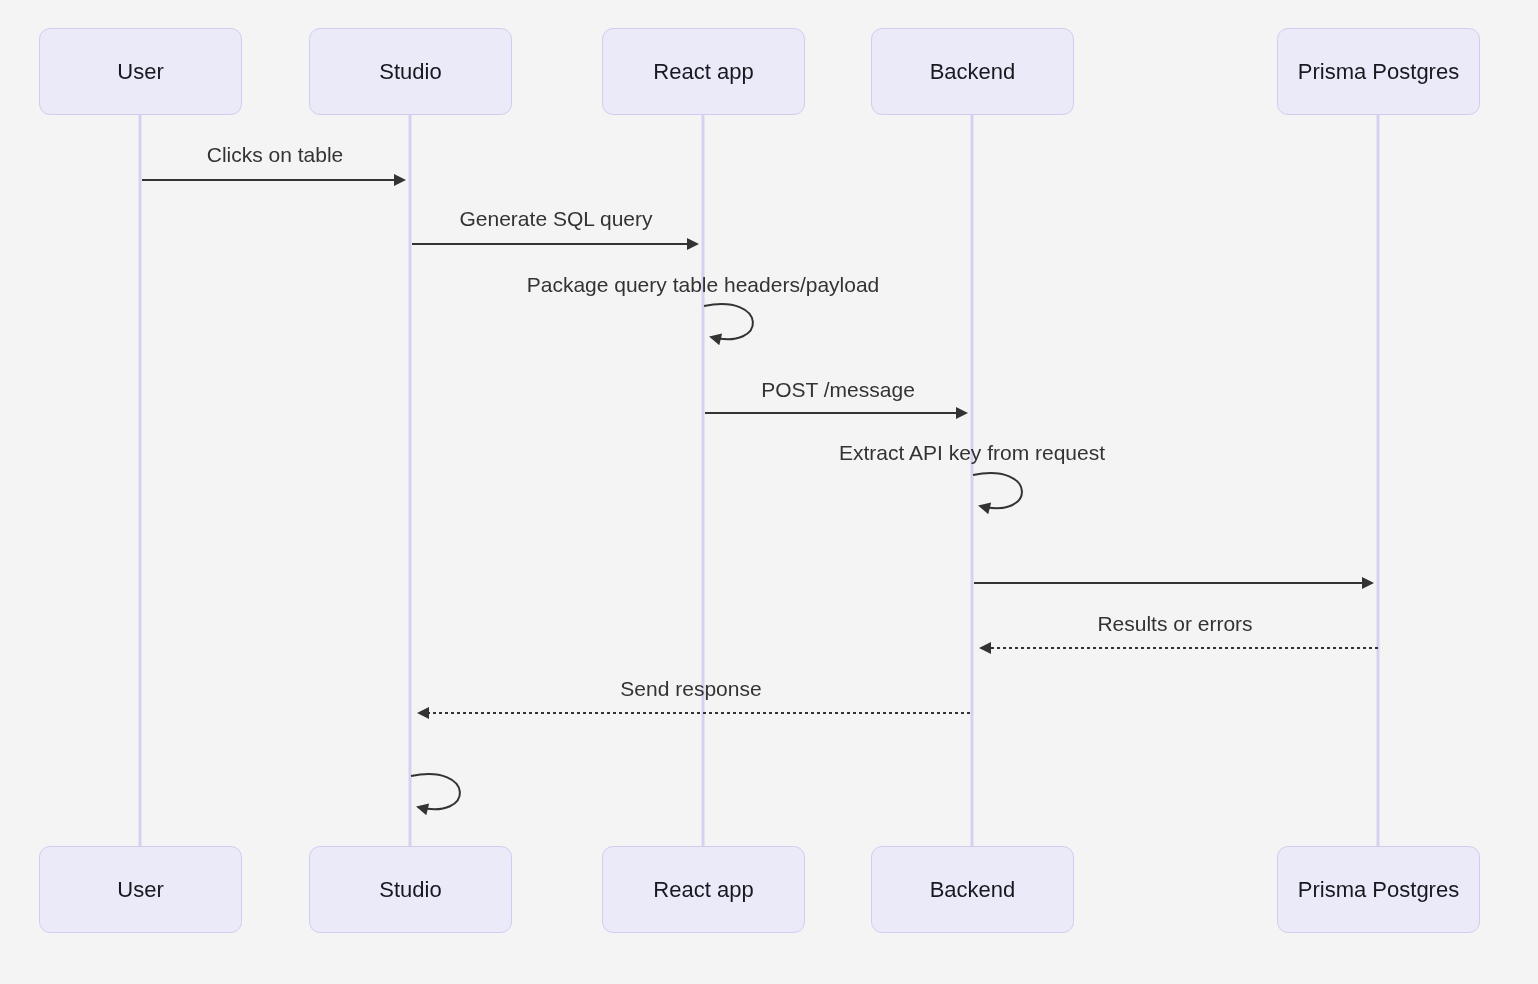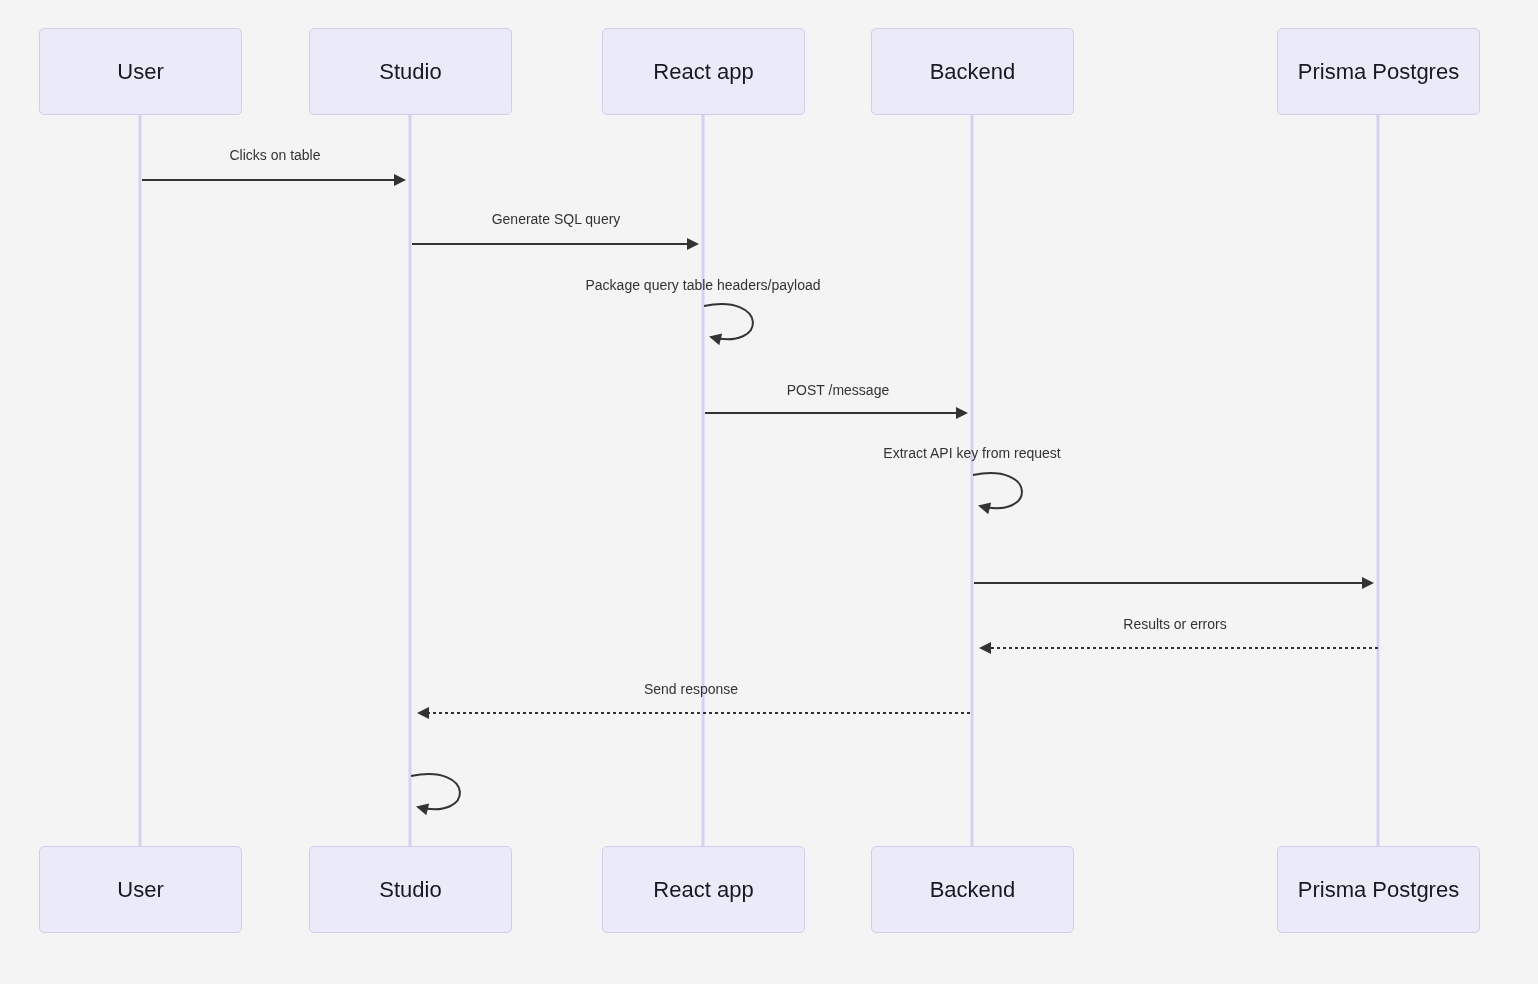--- a/index.html
+++ b/index.html
@@ -41,33 +41,33 @@
   }
   .arrowhead{
     fill:var(--arrow);
   }
   .actor{
     position:absolute;
     width:203px;
     height:87px;
     background:var(--actor-fill);
     border:1px solid var(--actor-border);
-    border-radius:5px;
+    border-radius:11px;
     display:flex;
     align-items:center;
     justify-content:center;
     font-size:22px;
     color:var(--actor-text);
     box-sizing:border-box;
   }
   .msg{
     position:absolute;
     transform:translateX(-50%);
     white-space:nowrap;
-    font-size:14px;
+    font-size:21px;
     line-height:24px;
     color:var(--text);
   }
 </style>
 </head>
 <body>
 
 <div class="canvas">
 
   <svg class="layer" width="1538" height="984" viewBox="0 0 1538 984">

